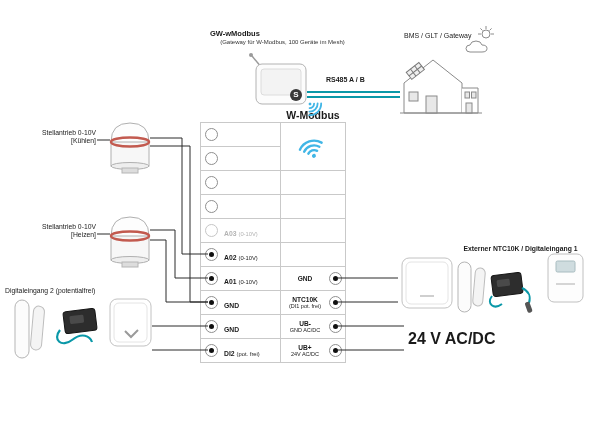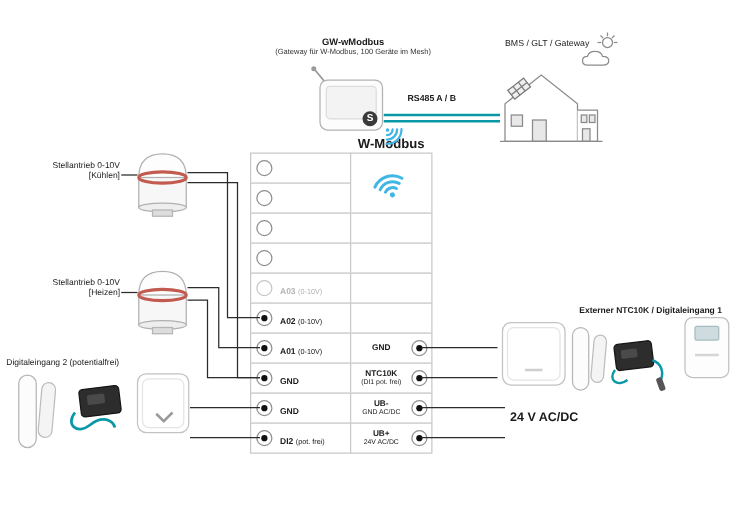--- a/index.html
+++ b/index.html
@@ -18,32 +18,32 @@
   .term i{display:none;width:5px;height:5px;background:#101010;border-radius:50%;}
   .active .term i{display:block;}
   .disabled{color:#b3b3b3;}
   .disabled .term{border-color:#c6c6c6;}
   .tname{font-size:6.8px;font-weight:700;}
   .trange{font-size:5.8px;margin-left:2px;}
   .rtext{flex:1;text-align:center;line-height:1.1;}
   .rname{font-size:6.6px;font-weight:700;}
   .rsub{font-size:5.5px;}
 
-  .gw-title{left:210px;top:29px;width:145px;text-align:center;font-size:7.5px;font-weight:700;}
+  .gw-title{left:210px;top:29px;width:145px;text-align:left;font-size:7.5px;font-weight:700;}
   .gw-sub{left:190px;top:39px;width:185px;text-align:center;font-size:6px;color:#333;}
   .gw-logo{position:absolute;left:290px;top:89px;width:12px;height:12px;border-radius:50%;
            background:#3a3a3a;color:#fff;font-size:8px;font-weight:700;text-align:center;
            line-height:12px;z-index:6;}
   .bms{left:404px;top:32px;width:80px;font-size:7px;color:#222;}
   .rs485{left:326px;top:76px;font-size:7px;font-weight:700;}
   .wmodbus{left:278px;top:109px;width:70px;text-align:center;font-size:10.5px;font-weight:700;}
   .lab-left{width:70px;text-align:right;font-size:6.8px;}
   .lab-di2{left:5px;top:287px;width:130px;font-size:6.8px;}
   .lab-ext{left:448px;top:245px;width:145px;font-size:6.8px;font-weight:700;text-align:center;}
-  .lab-pwr{left:408px;top:329px;font-size:10px;font-weight:700;}
+  .lab-pwr{left:408px;top:329px;font-size:16px;font-weight:700;}
 </style>
 </head>
 <body>
 
 <div class="canvas">
 
   <div class="txt gw-title">GW-wModbus</div>
   <div class="txt gw-sub">(Gateway für W-Modbus, 100 Geräte im Mesh)</div>
   <div class="txt bms">BMS / GLT / Gateway</div>
   <div class="txt rs485">RS485 A / B</div>

